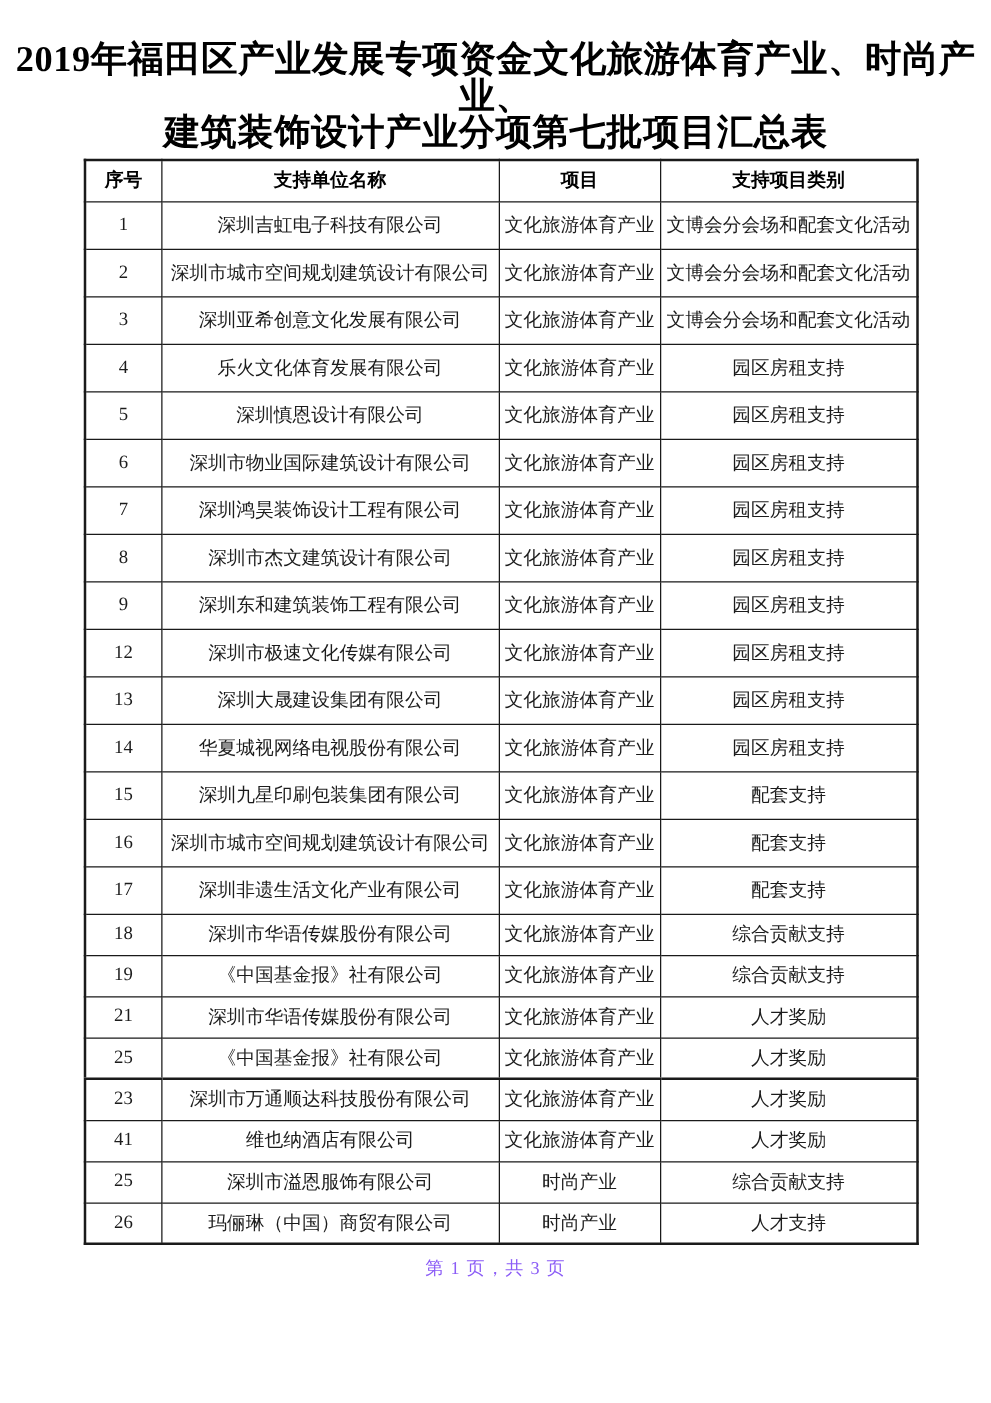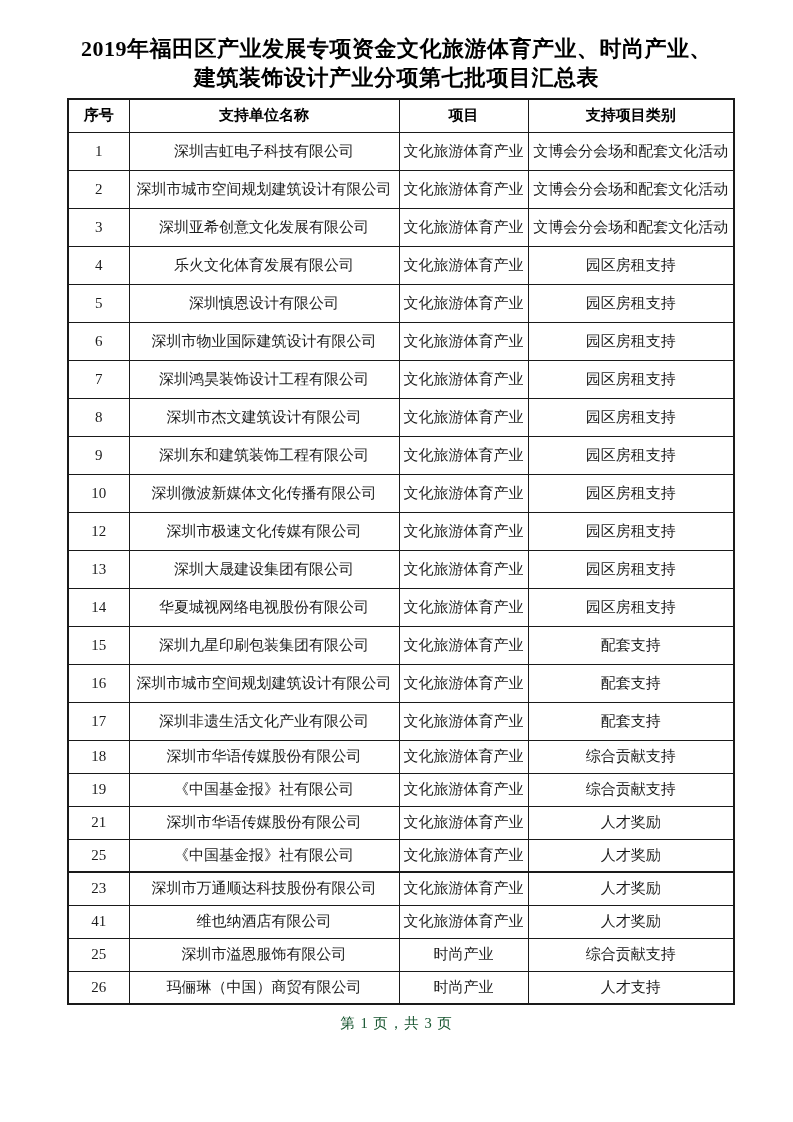--- a/index.html
+++ b/index.html
@@ -14,21 +14,21 @@
   .page {
     width: 793px;
     height: 1122px;
     background: #ffffff;
     position: relative;
   }
   .doc-title {
     margin-top: 34px;
     text-align: center;
     font-weight: bold;
-    font-size: 22px;
+    font-size: 29px;
     line-height: 29px;
     color: #000000;
     letter-spacing: 0.5px;
   }
   table.summary {
     border-collapse: collapse;
     table-layout: fixed;
     width: 666px;
     margin: 6px 0 0 67px;
     border: 2px solid #1a1a1a;
@@ -48,21 +48,21 @@
     height: 33px;
     color: #000000;
   }
   tr.tall td { height: 38px; }
   tr.short td { height: 33px; }
   tr.thick-bottom td { border-bottom-width: 2px; }
   .page-footer {
     margin-top: 9px;
     text-align: center;
     font-size: 14.5px;
-    color: #14532d;
+    color: #8b5cf6;
     letter-spacing: 1px;
   }
 </style>
 </head>
 <body>
 
 <div class="page">
 
   <div class="doc-title">
     <div>2019年福田区产业发展专项资金文化旅游体育产业、时尚产业、</div>
@@ -133,26 +133,20 @@
           <td>文化旅游体育产业</td>
           <td>园区房租支持</td>
         </tr>
         <tr class="tall">
           <td>9</td>
           <td>深圳东和建筑装饰工程有限公司</td>
           <td>文化旅游体育产业</td>
           <td>园区房租支持</td>
         </tr>
         <tr class="tall">
-          <td>10</td>
-          <td>深圳微波新媒体文化传播有限公司</td>
-          <td>文化旅游体育产业</td>
-          <td>园区房租支持</td>
-        </tr>
-        <tr class="tall">
           <td>12</td>
           <td>深圳市极速文化传媒有限公司</td>
           <td>文化旅游体育产业</td>
           <td>园区房租支持</td>
         </tr>
         <tr class="tall">
           <td>13</td>
           <td>深圳大晟建设集团有限公司</td>
           <td>文化旅游体育产业</td>
           <td>园区房租支持</td>

